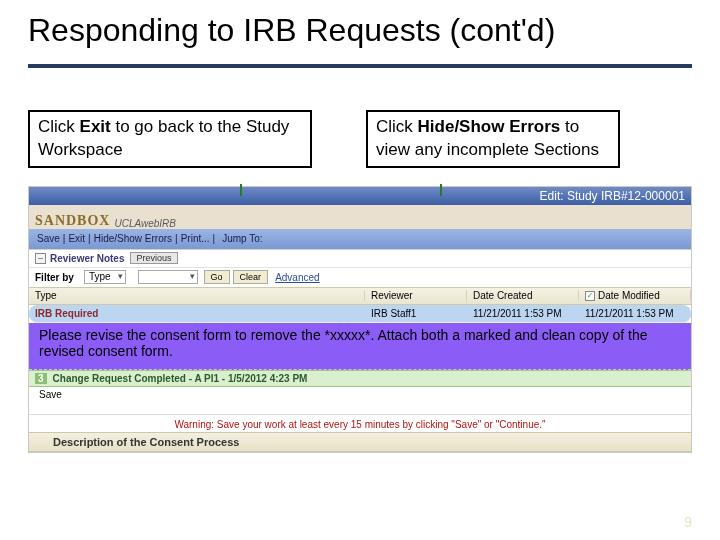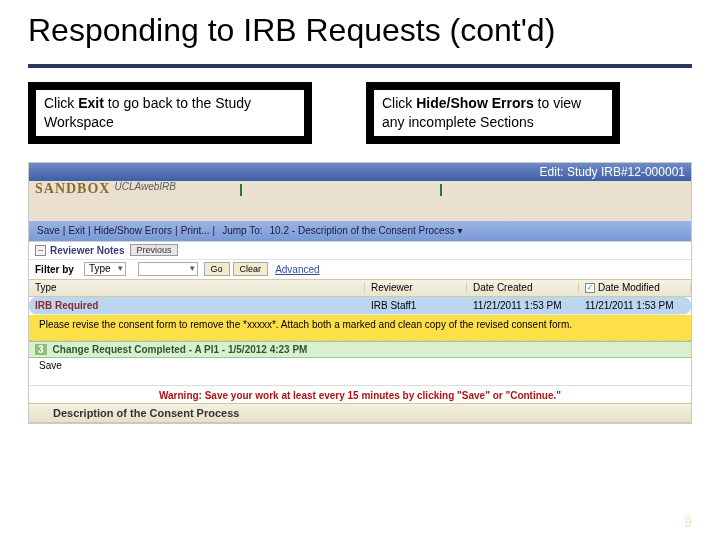--- a/index.html
+++ b/index.html
@@ -21,25 +21,26 @@
   .title-underline {
     background: #28395f;
     margin: 10px 28px 0 28px; height: 4px;
   }
   .callouts {
     display: flex;
     margin: 14px 28px 0 28px;
     gap: 54px;
   }
   .callout {
-    border: 8px solid #000000;
+    border: 2px solid #000000;
     background: #fff;
     padding: 4px 8px;
-    font-size: 14px;
+    font-size: 17px;
     line-height: 1.35;
+    margin-top: 28px;
   }
   .callout.left { width: 284px; }
   .callout.right { width: 254px; }
   .callout b { font-weight: 700; }
   .connector {
     position: absolute;
     width: 2px; background: #2b7a2b;
   }
   .screenshot {
     margin: 18px 28px 0 28px;
@@ -48,22 +49,22 @@
   .ss-titlebar {
     background: linear-gradient(#6f8bc7, #3d5ea4);
     color: #fff;
     font-size: 12px;
     height: 18px;
     display: flex; justify-content: flex-end; align-items: center;
     padding: 0 6px;
   }
   .ss-logo {
     background: #e9e0cf;
-    height: 40px;
-    display: flex; align-items: flex-start;
+    height: 24px;
+    display: flex; align-items: flex-end;
     padding: 0 6px;
     font-size: 12px;
     font-weight: 700;
   }
   .ss-logo .sand { color:#8a6b2a; font-family: "Comic Sans MS", cursive; font-size:14px; letter-spacing:1px;}
   .ss-logo .ucla { color:#5b5b5b; font-style: italic; font-size:10px; margin-left:4px; font-weight:400;}
   .ss-menubar {
     background: linear-gradient(#9bb4e3, #7a99d4);
     height: 20px;
     display: flex; align-items: center;
@@ -121,31 +122,31 @@
   .tablerow {
     display:flex; background:#fff; font-size:10px; height:18px; align-items:center;
     border-bottom:1px solid #eee;
   }
   .td { padding:0 6px; }
   .td.type{ flex:1 1 auto; color:#8a2a2a; font-weight:700;}
   .td.rev{ width:102px;}
   .td.dc,.td.dm{ width:112px;}
   .tablerow.sel{ background:#bcd6f2;border-radius:8px;}
   .note {
-    background:#fde047; font-size:10px; padding:4px 10px 10px 10px;
+    background:#8b5cf6; font-size:14px; padding:4px 10px 10px 10px;
     border-bottom:1px dashed #cfc9a8;
   }
   .changereq {
     background:#d9efce; border-top:1px solid #9cc98a; border-bottom:1px solid #9cc98a;
     font-size:10px; padding:2px 6px; color:#2a5a2a; display:flex; align-items:center; gap:6px;
   }
   .changereq .num{ background:#8bbf74; color:#fff; padding:0 3px; font-weight:700;}
   .save { background:#fff; font-size:10px; padding:2px 10px 14px 10px;}
   .warning {
-    text-align:center; color:#b11414; font-weight:700; font-size:10px;
+    text-align:center; color:#b11414; font-weight:400; font-size:10px;
     padding:4px 0 2px 0; border-top:1px solid #ddd;
   }
   .descbar {
     background:linear-gradient(#f3f0e1,#e7e1c6);
     border-top:1px solid #cfc9a8; border-bottom:1px solid #cfc9a8;
     font-size:11px; font-weight:700; color:#333;
     padding:3px 24px;
   }
   .pagenum{
     position:absolute; right:28px; bottom:10px;
@@ -181,21 +182,20 @@
   <div class="ss-menubar">
     <span>Save</span>
       <span>|</span>
     <span>Exit</span>
       <span>|</span>
     <span>Hide/Show Errors</span>
       <span>|</span>
     <span>Print...</span>
       <span>|</span>
     <span style="margin-left:4px;">Jump To:</span>
-    <span style="margin-left:4px;">10.2 - Description of the Consent Process ▾</span>
   </div>
   <div class="ss-section">
     <span class="expander">–</span>
     <span class="revnotes">Reviewer Notes</span>
     <span class="prevbtn">Previous</span>
   </div>
   <div class="filterbar">
     <b>Filter by</b>
     <span class="sel">Type</span>
     <span class="sel" style="width:60px;"></span>

